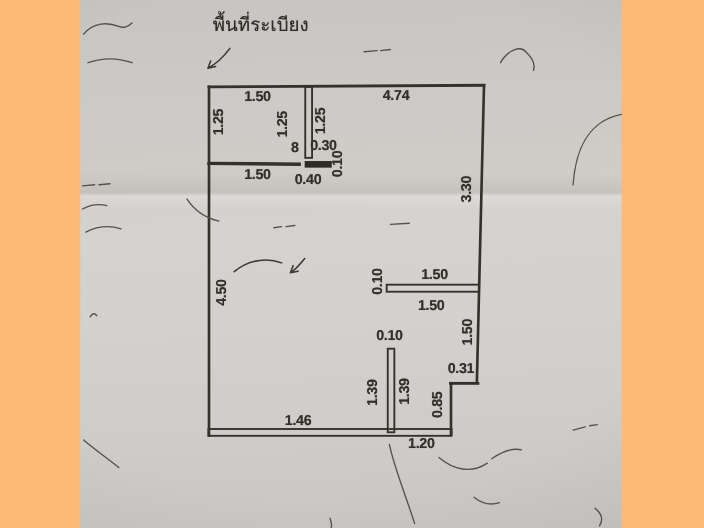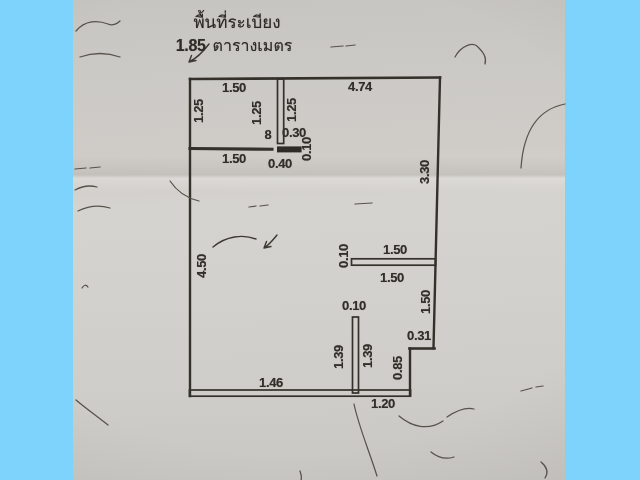--- a/index.html
+++ b/index.html
@@ -1,18 +1,18 @@
 <!DOCTYPE html>
 <html><head>
 <meta charset="utf-8">
 <style>
   html,body{margin:0;padding:0;}
   body{width:640px;height:480px;background:#ffffff;position:relative;overflow:hidden;
        font-family:"Liberation Sans",sans-serif;}
-  #stage{position:absolute;left:0;top:0;width:640px;height:480px;background:#7dd3fc;}
+  #stage{position:absolute;left:0;top:0;width:640px;height:480px;background:#fdba74;}
   
   #paper{position:absolute;left:73px;top:0;width:492px;height:480px;
          background:linear-gradient(178deg,#c7c5c1 0%,#cccac6 18%,#cfccc8 32%,#d5d3cf 42%,
                     #d3d1cd 60%,#cfcdc9 80%,#c8c6c2 100%);}
   #fold-band{position:absolute;left:0;top:156px;width:492px;height:36px;
          background:linear-gradient(180deg,rgba(110,104,95,0) 0%,rgba(110,104,95,0.10) 40%,
                     rgba(110,104,95,0.14) 52%,rgba(255,255,255,0.22) 62%,rgba(255,255,255,0.10) 80%,
                     rgba(255,255,255,0) 100%);}
   #vignette{position:absolute;left:0;top:0;width:492px;height:480px;
          background:radial-gradient(120% 90% at 45% 45%,rgba(0,0,0,0) 55%,rgba(60,55,48,0.10) 100%);}
@@ -82,23 +82,20 @@
     </g>
 
     <g stroke="#3c3832" stroke-width="1.4" fill="none" stroke-linecap="round">
       <path d="M209,44 C203,52 197,58 189,62 M189,62 L196,60.5 M189,62 L191.5,55.5"></path>
       <path d="M213,247 C226,236 243,234 256,239"></path>
       <path d="M277,235 C273,240 269,245 264,248 M264,248 L271,246.5 M264,248 L266.5,241.5"></path>
     </g>
   </svg>
 
   <div class="title" style="left:237px;top:23px">พื้นที่ระเบียง</div>
-  <div class="title sub" style="left:234px;top:46px">
-    <span class="val">1.85</span><span>ตารางเมตร</span>
-  </div>
 
   <div class="dim" style="left:234px;top:87px">1.50</div>
   <div class="dim" style="left:360px;top:86px">4.74</div>
   <div class="dim" style="left:268px;top:134px">8</div>
   <div class="dim" style="left:294px;top:132px">0.30</div>
   <div class="dim" style="left:234px;top:158px">1.50</div>
   <div class="dim" style="left:280px;top:163px">0.40</div>
   <div class="dim" style="left:395px;top:249px">1.50</div>
   <div class="dim" style="left:392px;top:277px">1.50</div>
   <div class="dim" style="left:354px;top:305px">0.10</div>

